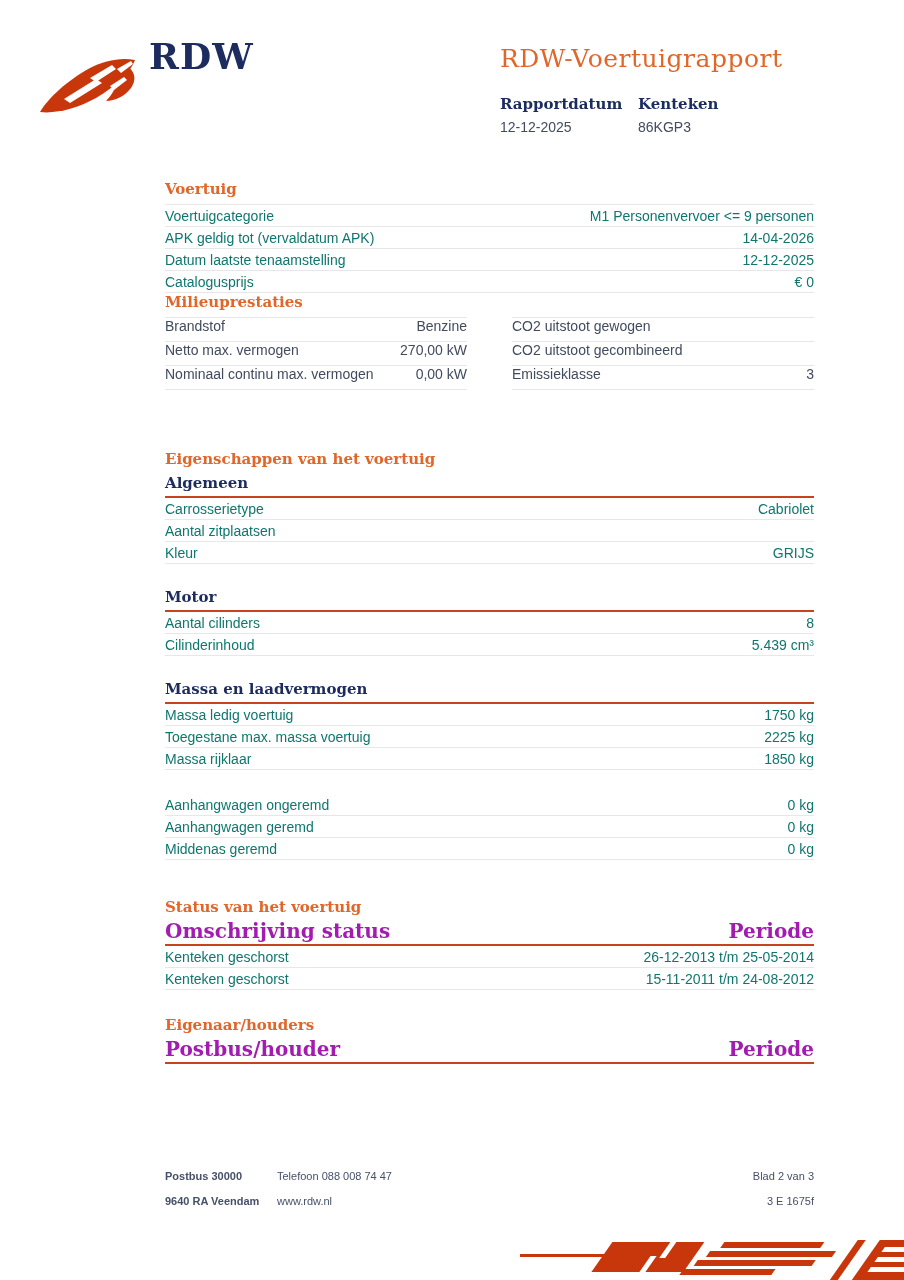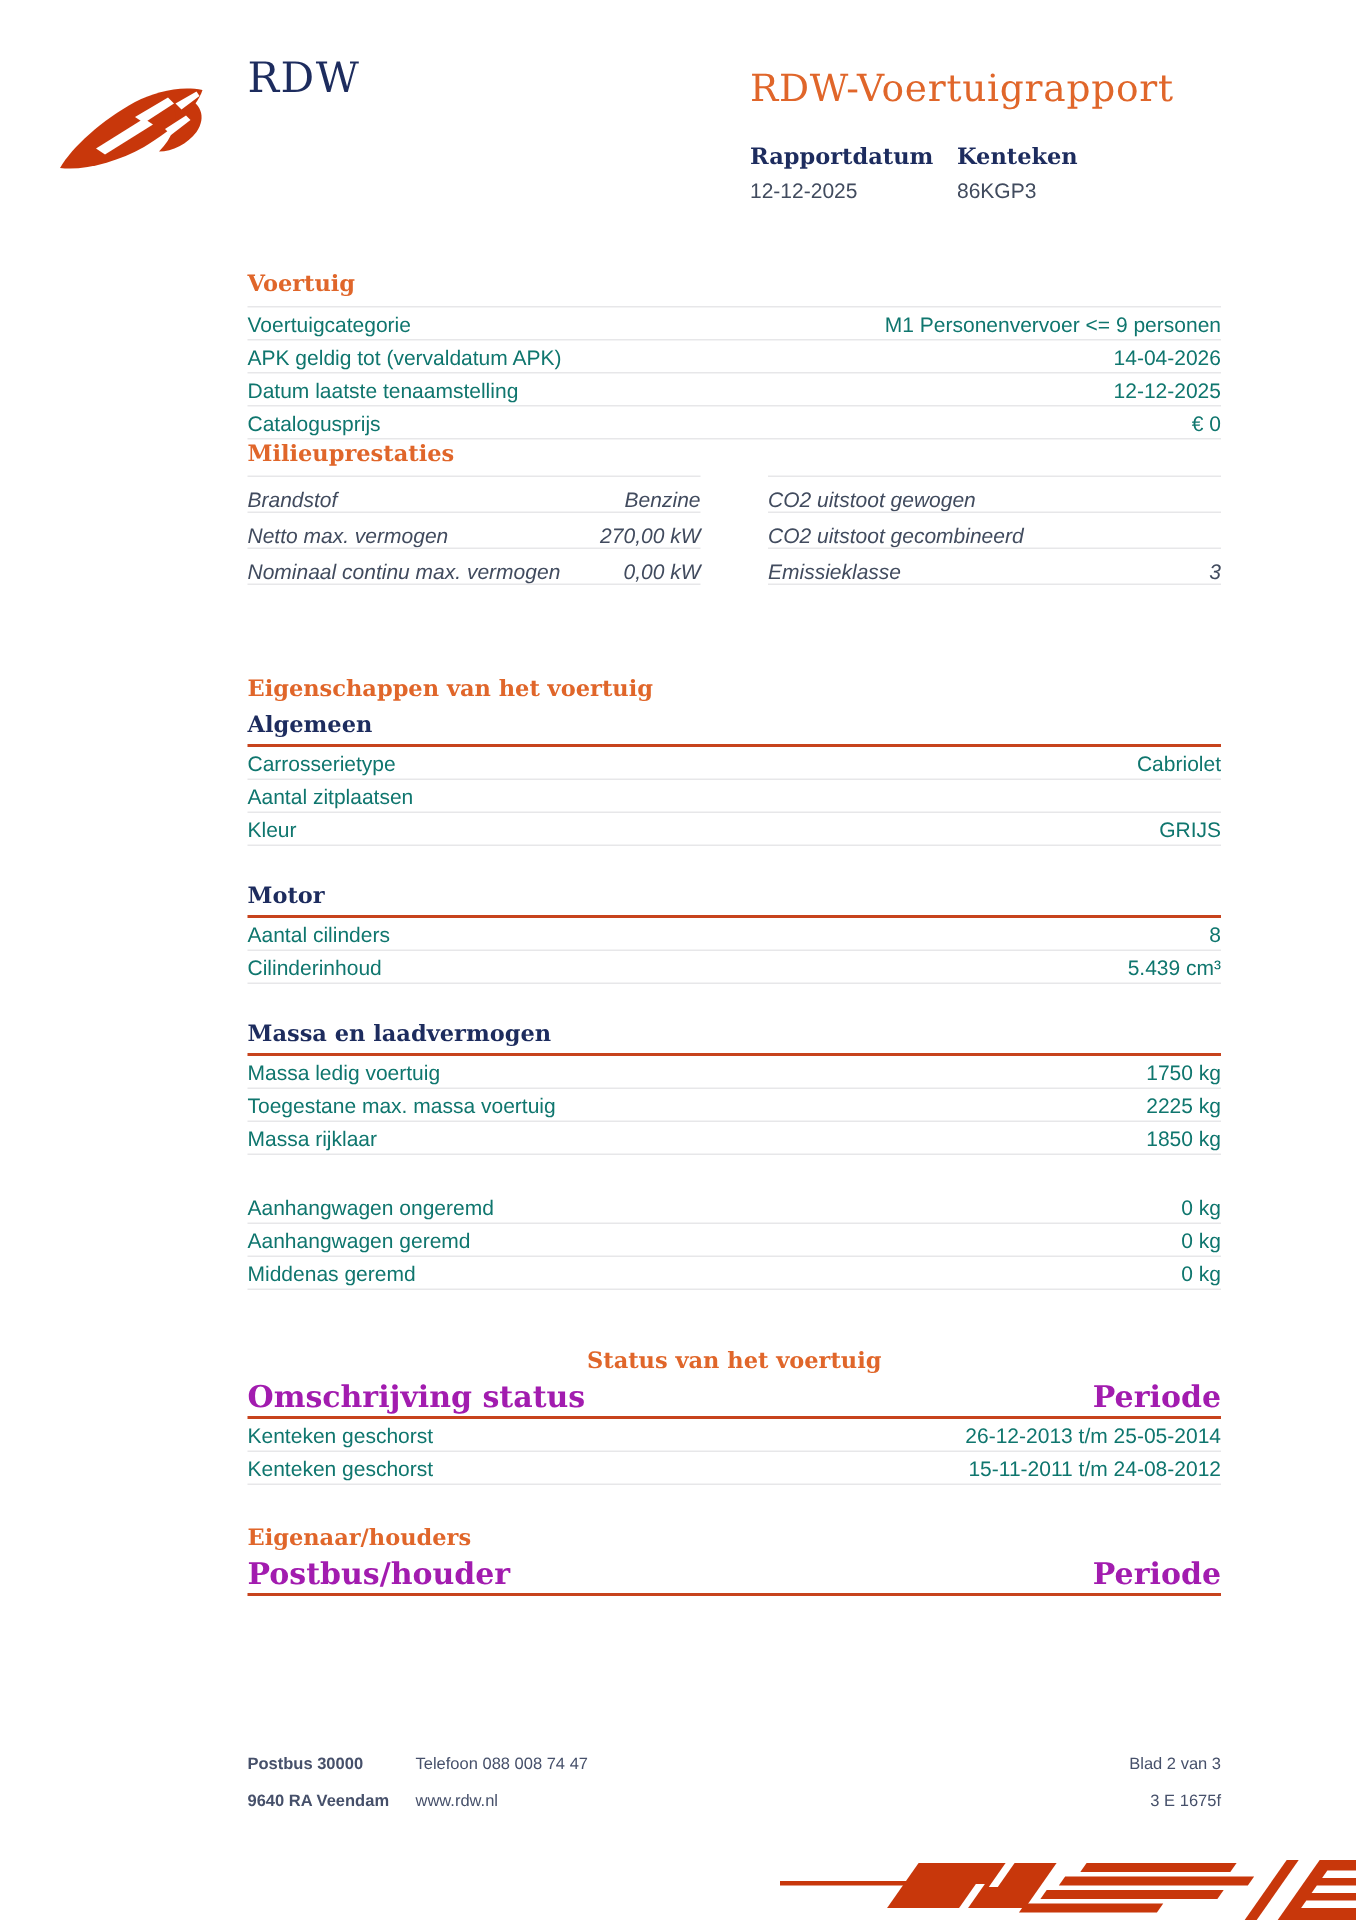--- a/index.html
+++ b/index.html
@@ -2,22 +2,22 @@
 <html><head>
 <meta charset="utf-8">
 <style>
   html,body{margin:0;padding:0;background:#fff;}
   .page{position:relative;width:904px;height:1280px;background:#ffffff;overflow:hidden;
         font-family:"Liberation Sans",sans-serif;color:#414b5e;}
 
   
   .logo{position:absolute;left:38px;top:30px;}
   .logo svg{position:absolute;left:0;top:22px;}
-  .logo-text{position:absolute;left:127px;top:5px;font-family:"DejaVu Serif",serif;
-             font-weight:normal;font-size:28px;letter-spacing:1px;color:#1d2c5e;}
+  .logo-text{position:absolute;left:111px;top:5px;font-family:"DejaVu Serif",serif;
+             font-weight:bold;font-size:36px;letter-spacing:1px;color:#1d2c5e;}
   .head-right{position:absolute;left:500px;top:44px;width:314px;}
   .title{margin:0;font-family:"DejaVu Serif",serif;font-weight:normal;font-size:25px;
          color:#e0662a;letter-spacing:.5px;}
   .meta{display:flex;margin-top:22px;}
   .meta-col{width:138px;}
   .meta-label{font-family:"DejaVu Serif",serif;font-weight:bold;font-size:15px;color:#1d2c5e;}
   .meta-value{margin-top:6px;font-size:14px;color:#414b5e;}
 
   
   .content{position:absolute;left:165px;top:180px;width:649px;}
@@ -25,35 +25,35 @@
              color:#e0662a;margin:0 0 6px 0;line-height:18px;}
   .table{border-bottom:1px solid #e7e7e9;}
   .row{display:flex;justify-content:space-between;align-items:center;height:21px;
        font-size:14px;color:#0f766e;}
   .lined .row{border-top:1px solid #e7e7e9;}
   .subtable .row + .row{border-top:1px solid #e7e7e9;}
 
   .sec-milieu{}
   .mtable{}
   .mrow{display:flex;}
-  .mcell{display:flex;justify-content:space-between;align-items:flex-end;height:23px;
-         font-size:14px;border-top:1px solid #e7e7e9;font-style:italic;}
+  .mcell{display:flex;justify-content:space-between;align-items:flex-start;height:23px;
+         font-size:14px;border-top:1px solid #e7e7e9;}
   .mcell.left{width:302px;}
   .mgap{width:45px;}
   .mcell.right{flex:1;}
   .mrow:last-child .mcell{border-bottom:1px solid #e7e7e9;}
 
   .sec-eig{margin-top:60px;}
   .subsec{margin-top:24px;}
   .subhead{font-family:"DejaVu Serif",serif;font-weight:bold;font-size:15px;color:#1d2c5e;
            line-height:18px;padding-bottom:4px;border-bottom:2px solid #c7431d;}
   .thead{display:flex;justify-content:space-between;font-family:"DejaVu Serif",serif;
          font-weight:bold;font-size:20px;color:#a21caf;line-height:18px;
          padding-bottom:4px;border-bottom:2px solid #c7431d;}
-  .sec-status{margin-top:38px;text-align:center;}
+  .sec-status{margin-top:38px;}
   .sec-eigenaar{margin-top:26px;}
 
   
   .footer{position:absolute;left:165px;top:1170px;width:649px;font-size:11px;color:#46506a;}
   .footer-row{display:flex;margin-bottom:13px;}
   .f-col1{width:112px;font-weight:bold;}
   .f-col2{flex:1;}
   .f-col3{text-align:right;}
 
   .stripes{position:absolute;right:0;bottom:0;}

